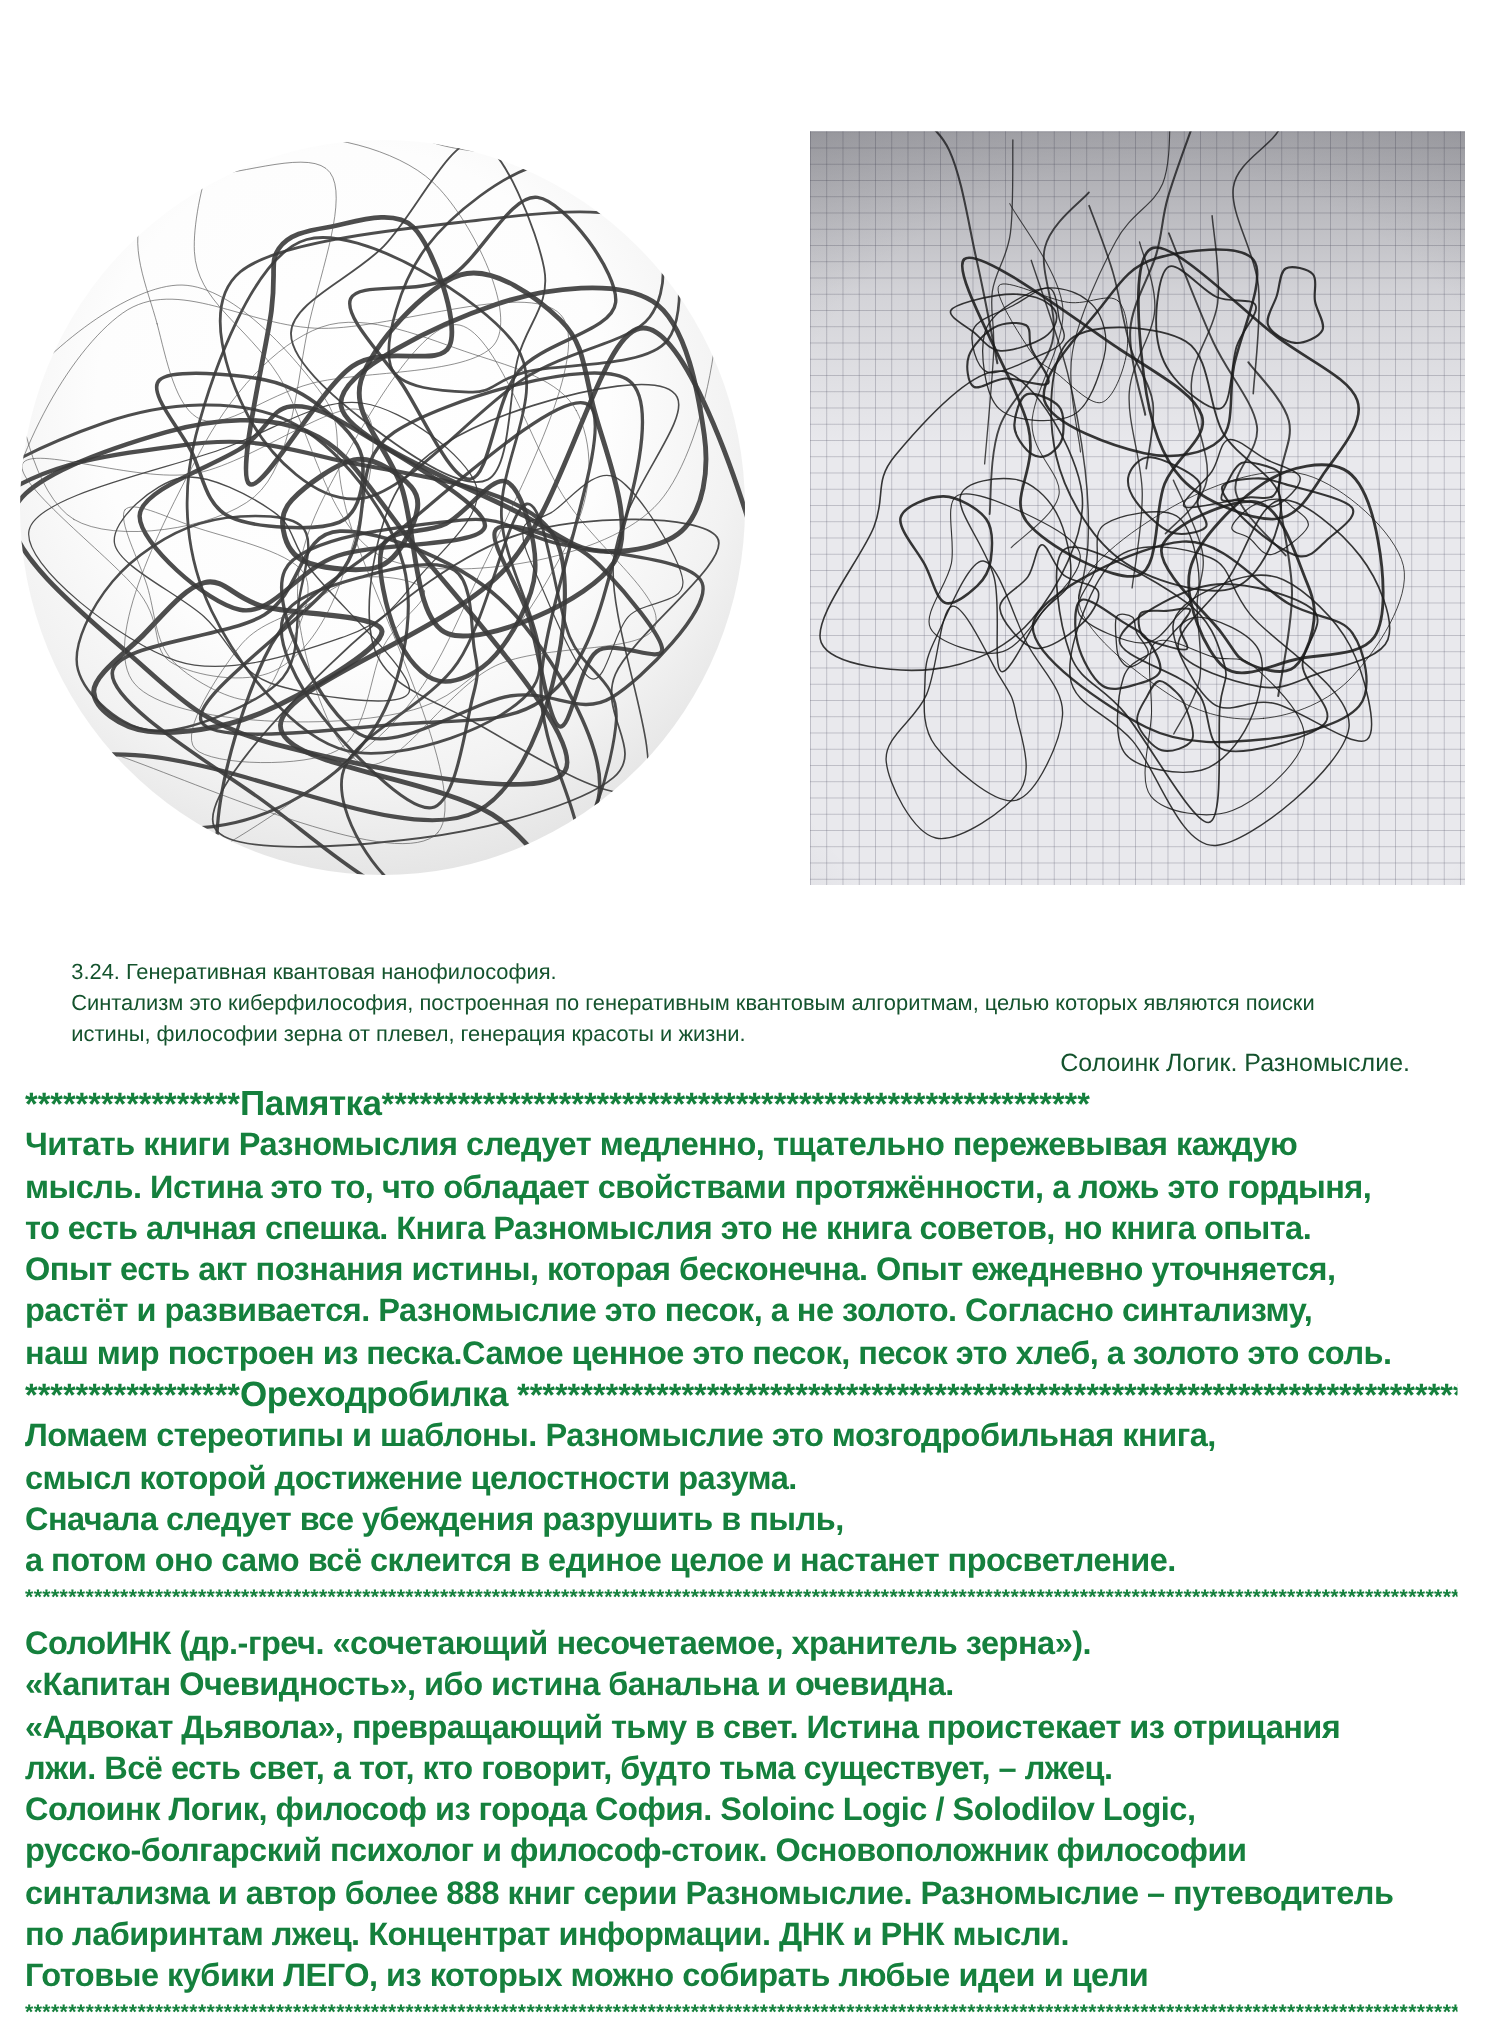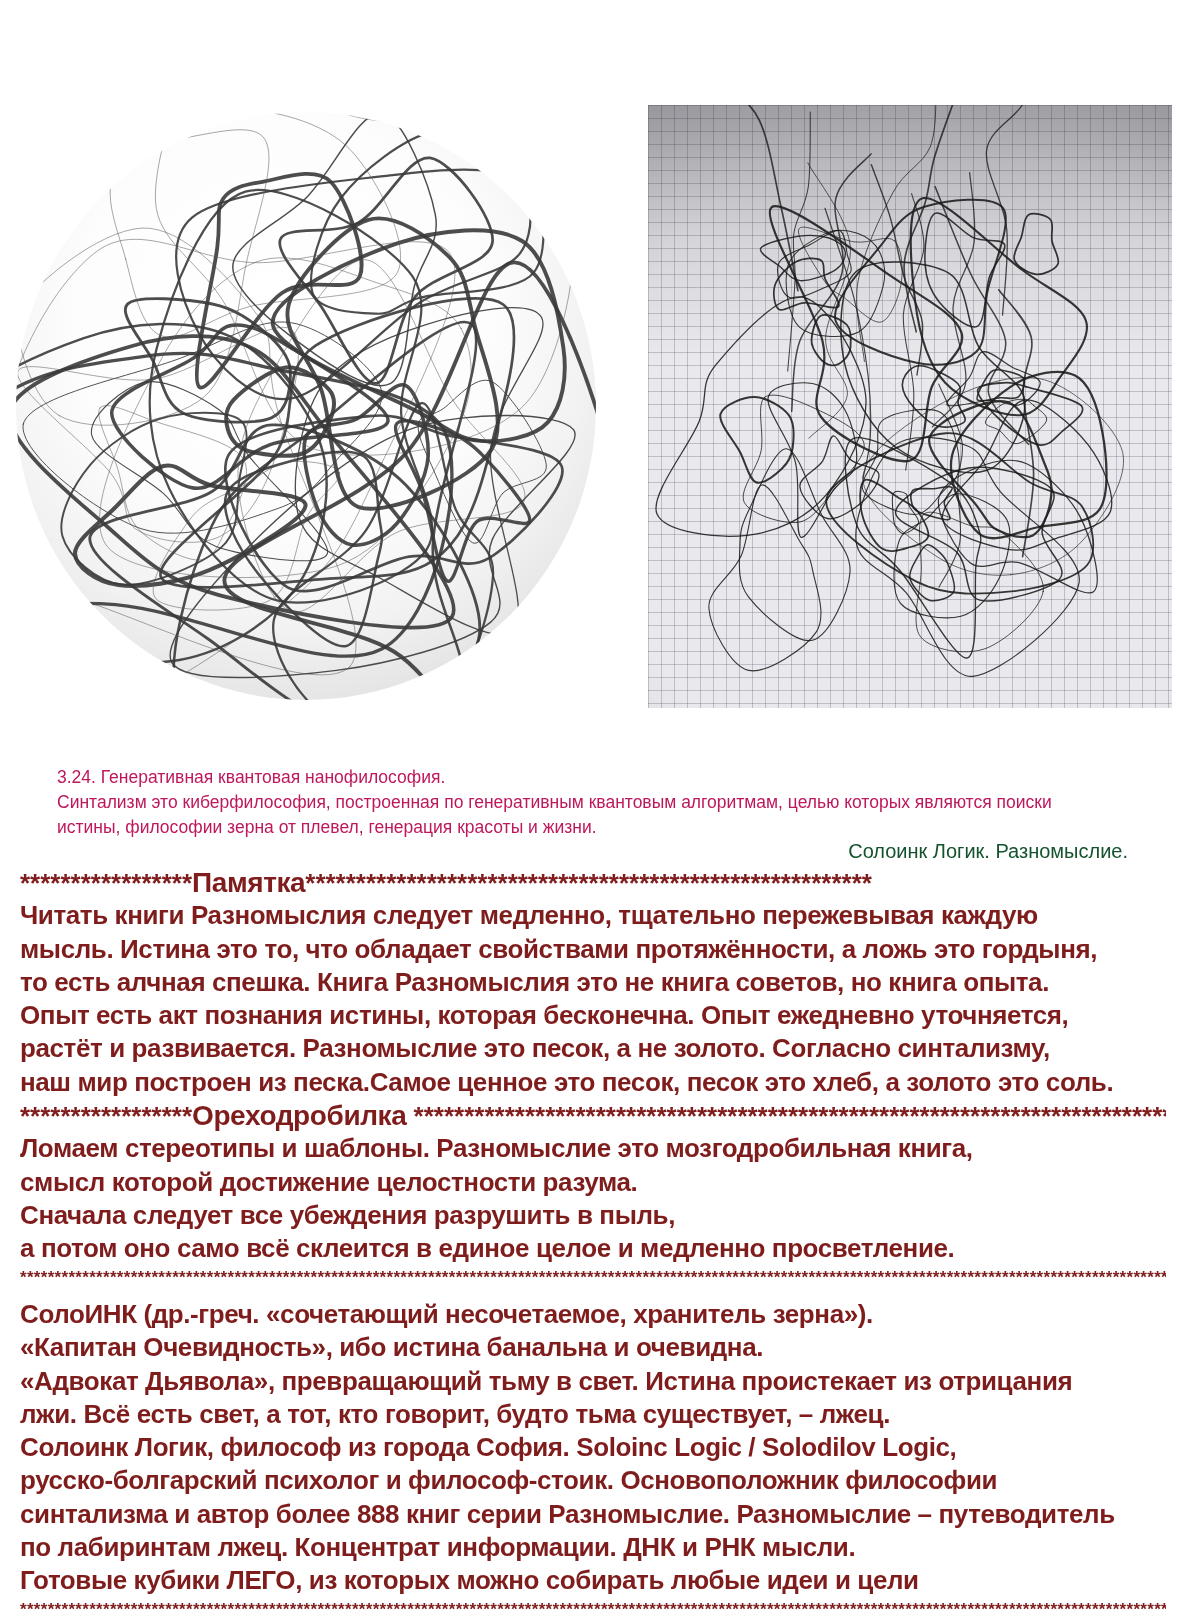--- a/index.html
+++ b/index.html
@@ -29,32 +29,32 @@
   .paper svg{position:absolute;inset:0;}
   .vignette{
     position:absolute;inset:0;pointer-events:none;
     background:
       linear-gradient(180deg, rgba(28,28,36,0.34) 0%, rgba(28,28,36,0.10) 22%, rgba(0,0,0,0) 42%),
       radial-gradient(130% 115% at 52% 60%, rgba(0,0,0,0) 48%, rgba(28,28,36,0.16) 78%, rgba(28,28,36,0.42) 100%);
   }
 
   .caption{
     position:absolute;left:57px;top:765px;width:1060px;
-    font-size:17.5px;line-height:25px;color:#be185d;
+    font-size:17.5px;line-height:25px;color:#14532d;
   }
   .caption div{white-space:nowrap;overflow:hidden;}
 
   .attribution{
     position:absolute;left:0;top:840px;width:1128px;text-align:right;
     font-size:20px;color:#14532d;
   }
 
   .blue-block{
     position:absolute;left:20px;width:1146px;
-    color:#7f1d1d;font-weight:bold;font-size:26px;letter-spacing:-0.4px;
+    color:#15803d;font-weight:bold;font-size:26px;letter-spacing:-0.4px;
   }
   .memo{top:866px;}
   .about{top:1298px;}
   .bline{height:33.3px;line-height:33.3px;white-space:nowrap;overflow:hidden;}
   .hlabel{font-size:28px;}
   .stars{letter-spacing:0;}
   .thin{font-size:17px;letter-spacing:0.3px;height:28px;line-height:24px;}
 </style>
 </head>
 <body>
@@ -179,21 +179,21 @@
     <div class="bline">Читать книги Разномыслия следует медленно, тщательно пережевывая каждую</div>
     <div class="bline">мысль. Истина это то, что обладает свойствами протяжённости, а ложь это гордыня,</div>
     <div class="bline">то есть алчная спешка. Книга Разномыслия это не книга советов, но книга опыта.</div>
     <div class="bline">Опыт есть акт познания истины, которая бесконечна. Опыт ежедневно уточняется,</div>
     <div class="bline">растёт и развивается. Разномыслие это песок, а не золото. Согласно синтализму,</div>
     <div class="bline">наш мир построен из песка.Самое ценное это песок, песок это хлеб, а золото это соль.</div>
     <div class="bline"><span class="stars">*****************</span><span class="hlabel">Ореходробилка</span><span class="stars"> ******************************************************************************</span></div>
     <div class="bline">Ломаем стереотипы и шаблоны. Разномыслие это мозгодробильная книга,</div>
     <div class="bline">смысл которой достижение целостности разума.</div>
     <div class="bline">Сначала следует все убеждения разрушить в пыль,</div>
-    <div class="bline">а потом оно само всё склеится в единое целое и медленно просветление.</div>
+    <div class="bline">а потом оно само всё склеится в единое целое и настанет просветление.</div>
     <div class="bline thin">**********************************************************************************************************************************************************************************</div>
   </div>
 
   <div class="blue-block about">
     <div class="bline">СолоИНК (др.-греч. «сочетающий несочетаемое, хранитель зерна»).</div>
     <div class="bline">«Капитан Очевидность», ибо истина банальна и очевидна.</div>
     <div class="bline">«Адвокат Дьявола», превращающий тьму в свет. Истина проистекает из отрицания</div>
     <div class="bline">лжи. Всё есть свет, а тот, кто говорит, будто тьма существует, – лжец.</div>
     <div class="bline">Солоинк Логик, философ из города София. Soloinc Logic / Solodilov Logic,</div>
     <div class="bline">русско-болгарский психолог и философ-стоик. Основоположник философии</div>

